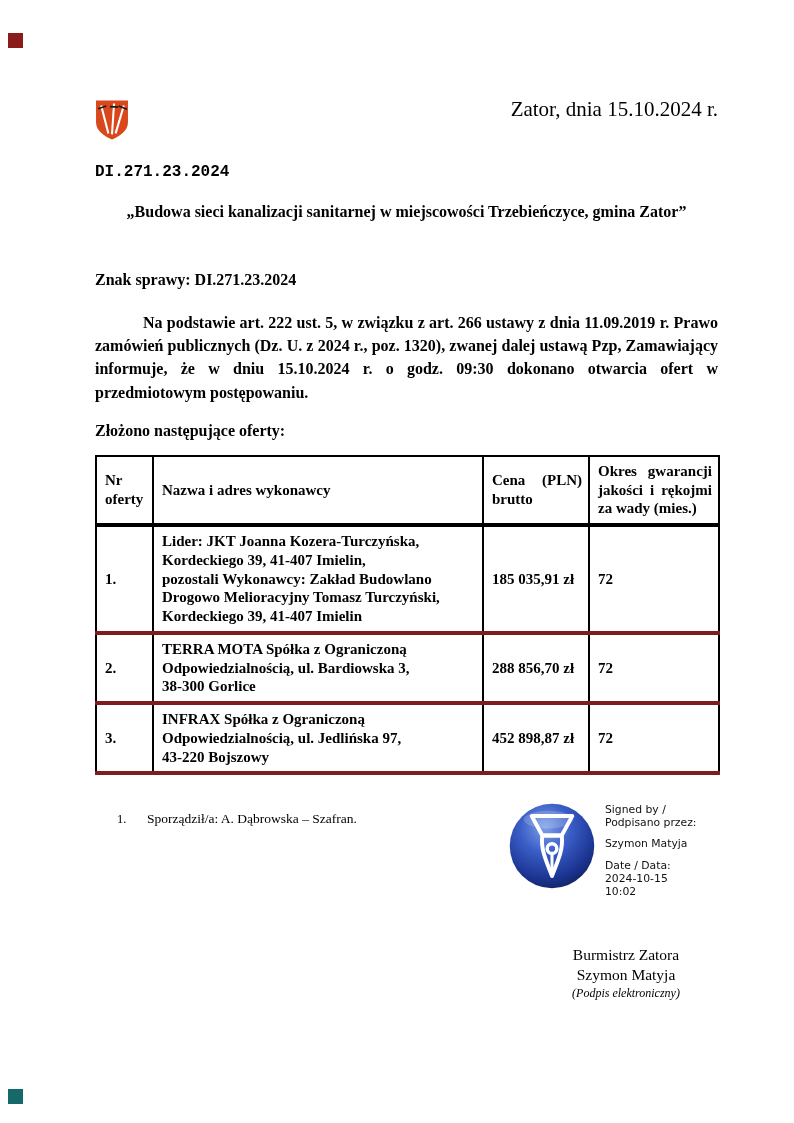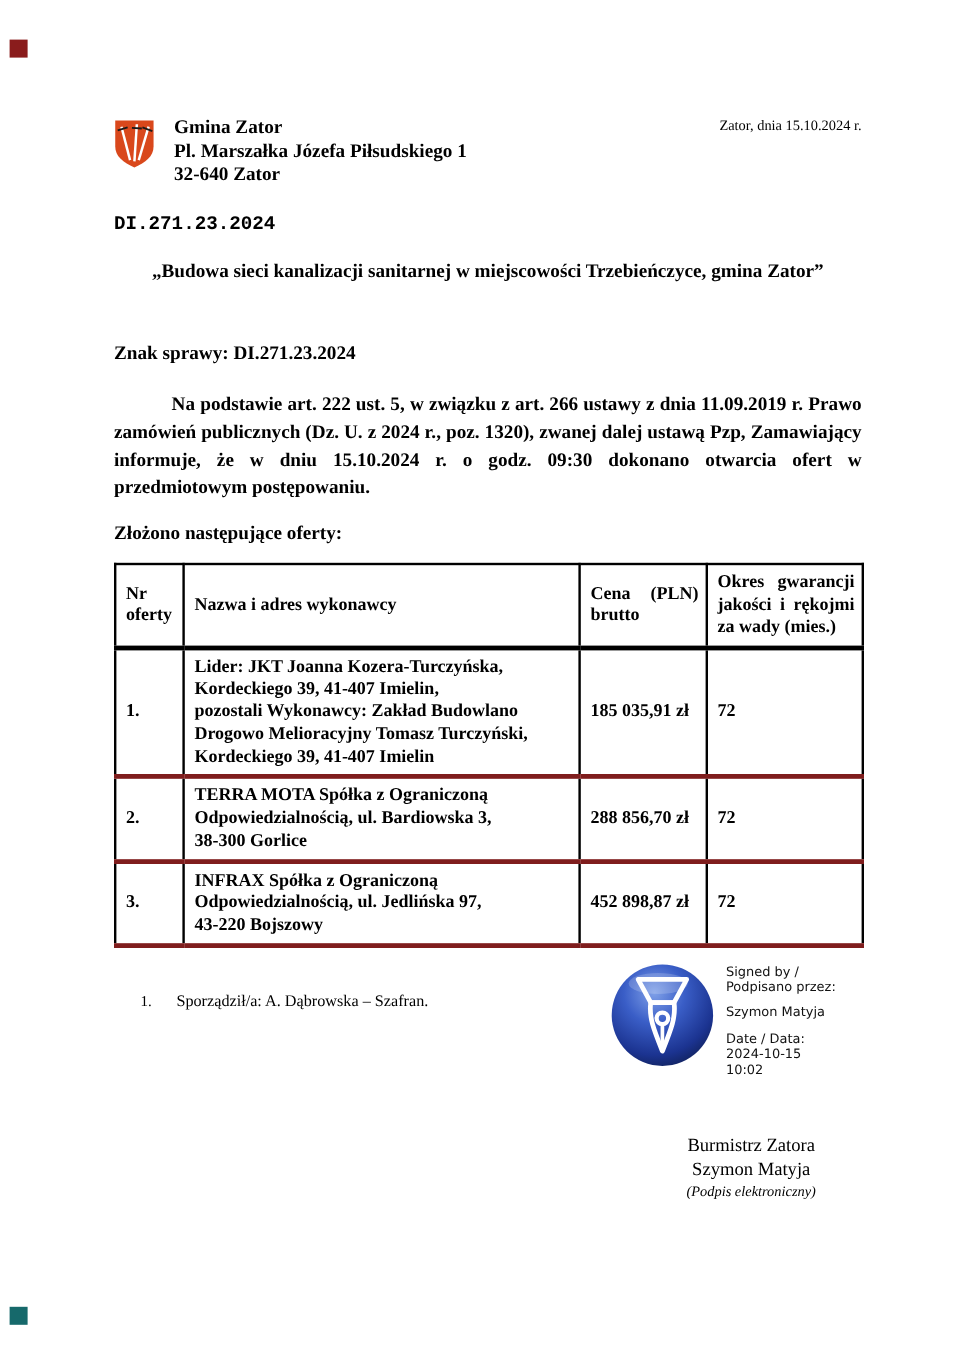--- a/index.html
+++ b/index.html
@@ -11,21 +11,21 @@
     font-family:"Liberation Serif", serif;
     color:#000000;
     overflow:hidden;
   }
   .content { padding:97px 76px 0 95px; }
 
   
   .header-row { display:flex; align-items:flex-start; }
   .crest { width:34px; height:42px; margin-top:2px; flex:0 0 auto; }
   .sender-block { margin-left:16px; font-weight:bold; font-size:16px; line-height:1.22; white-space:pre-line; }
-  .date-line { margin-left:auto; font-size:12px; line-height:1.22; }
+  .date-line { margin-left:auto; font-size:21px; line-height:1.22; }
 
   .ref-number { margin-top:22px; font-weight:bold; font-size:16px;font-family:Liberation Mono, monospace; }
   .doc-title { margin-top:31px; text-align:center; font-weight:bold; font-size:16px; }
   .doc-subject { margin-top:22px; text-align:center; font-weight:bold; font-size:16px; }
   .case-label { margin-top:50px; font-weight:bold; font-size:16px; }
   .body-par {
     margin-top:22px; font-weight:bold; font-size:16px;
     text-align:justify; text-indent:48px; line-height:1.45;
   }
   .offers-intro { margin-top:18px; font-weight:bold; font-size:16px; }
@@ -87,23 +87,20 @@
     <div class="header-row">
       <svg class="crest" viewBox="0 0 66 80">
         <path d="M2,2 H64 V44 C64,60 51,70 33,78 C15,70 2,60 2,44 Z" fill="#d9481c"></path>
         <line x1="26" y1="66" x2="12" y2="12" stroke="#ffffff" stroke-width="4"></line>
         <line x1="33" y1="68" x2="37" y2="8" stroke="#ffffff" stroke-width="4"></line>
         <line x1="40" y1="66" x2="56" y2="12" stroke="#ffffff" stroke-width="4"></line>
         <line x1="6" y1="18" x2="22" y2="13" stroke="#1a1a1a" stroke-width="3"></line>
         <line x1="29" y1="14" x2="45" y2="15" stroke="#1a1a1a" stroke-width="3"></line>
         <line x1="46" y1="13" x2="62" y2="19" stroke="#1a1a1a" stroke-width="3"></line>
       </svg>
-      <div class="sender-block pre">Gmina Zator
-Pl. Marszałka Józefa Piłsudskiego 1
-32-640 Zator</div>
       <div class="date-line">Zator, dnia 15.10.2024 r.</div>
     </div>
 
     <div class="ref-number">DI.271.23.2024</div>
 
 
     <div class="doc-subject">„Budowa sieci kanalizacji sanitarnej w miejscowości Trzebieńczyce, gmina Zator”</div>
 
     <div class="case-label">Znak sprawy: DI.271.23.2024</div>
 

